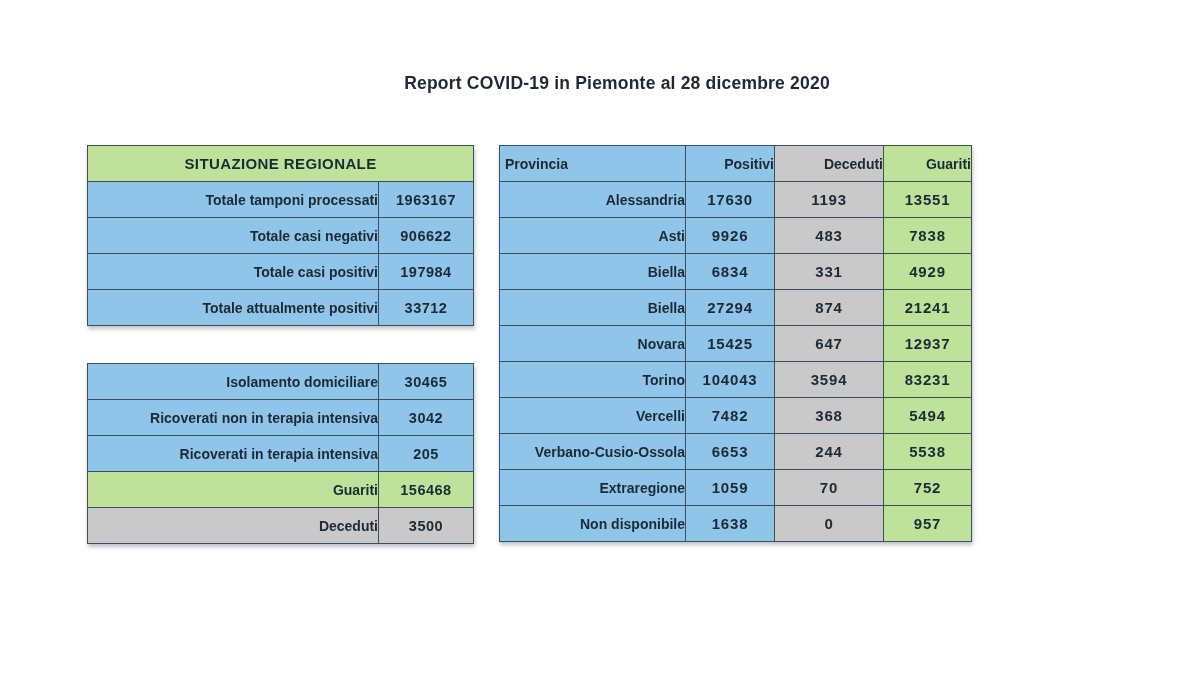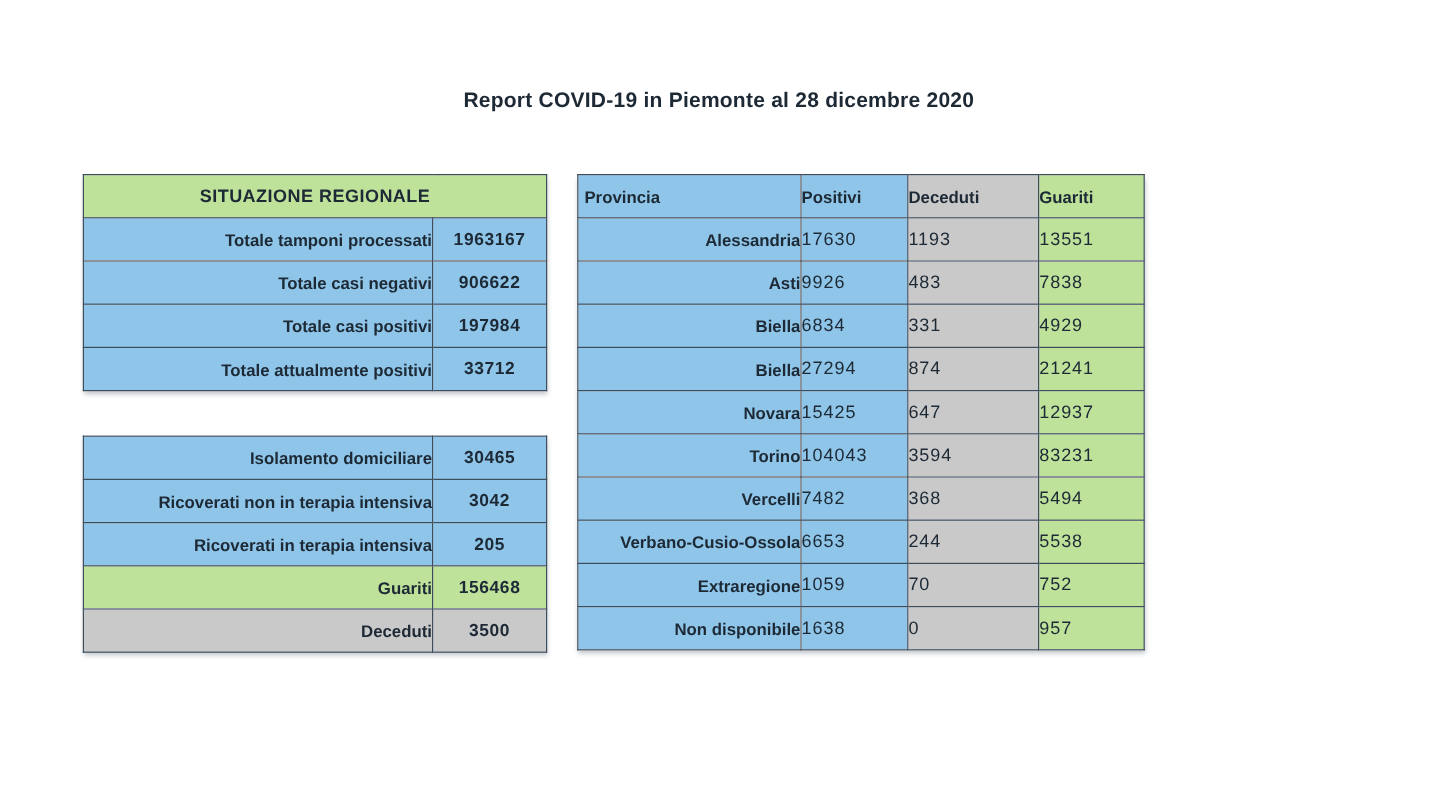--- a/index.html
+++ b/index.html
@@ -3,21 +3,21 @@
 <meta charset="utf-8">
 <style>
   * { margin: 0; padding: 0; box-sizing: border-box; }
   html, body {
     width: 1200px; height: 674px;
     background: #ffffff;
     font-family: "Liberation Sans", sans-serif;
     color: var(--text, #1d2935);
     overflow: hidden;
   }
-  .wrap { margin-left: 69px; width: 1060px; }
+  .wrap { margin-left: 87px; width: 1060px; }
   .title {
     padding-top: 73px;
     text-align: center;
     font-size: 17.5px;
     font-weight: bold;
     letter-spacing: 0.2px;
   }
   .content {
     display: flex;
     gap: 26px;
@@ -53,25 +53,26 @@
     font-weight: bold;
     font-size: 14px;
   }
   .val {
     text-align: center;
     font-weight: bold;
     font-size: 14.5px;
     letter-spacing: 0.5px;
   }
   .num {
-    font-weight: normal;
+    text-align: center;
+    font-weight: bold;
     font-size: 15px;
     letter-spacing: 0.8px;
   }
-  .colh { font-weight: bold; font-size: 14px; text-align: left; }
+  .colh { font-weight: bold; font-size: 14px; text-align: right; }
   .colh.lbl { text-align: left; }
   .c-blue  { background: var(--blue,  #8ec5e8); }
   .c-green { background: var(--green, #bfe29b); }
   .c-gray  { background: var(--gray,  #c9c9c9); }
   .group2 { margin-top: 37px; }
 </style>
 </head>
 <body>
 
 <div class="wrap">

